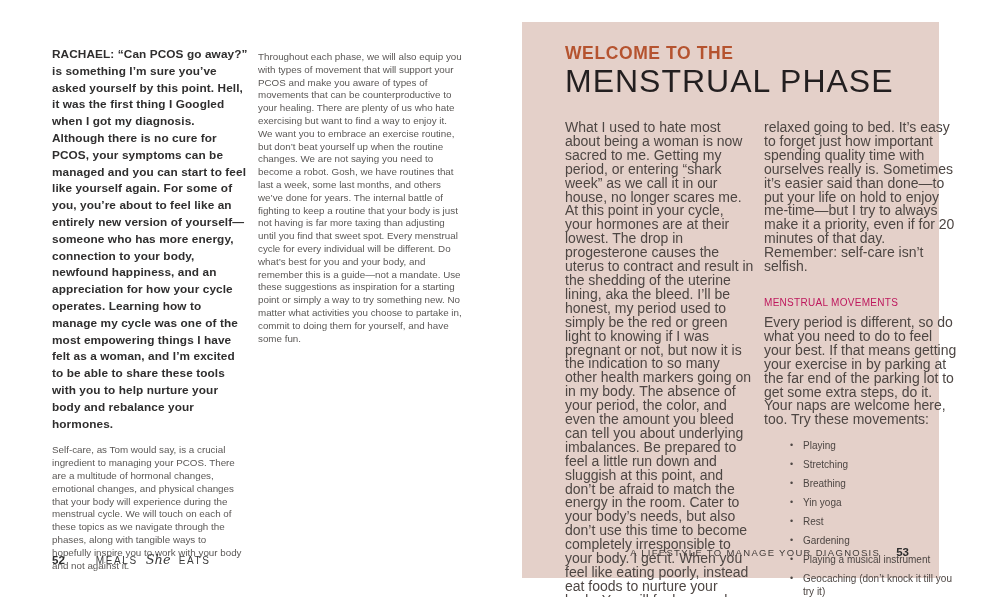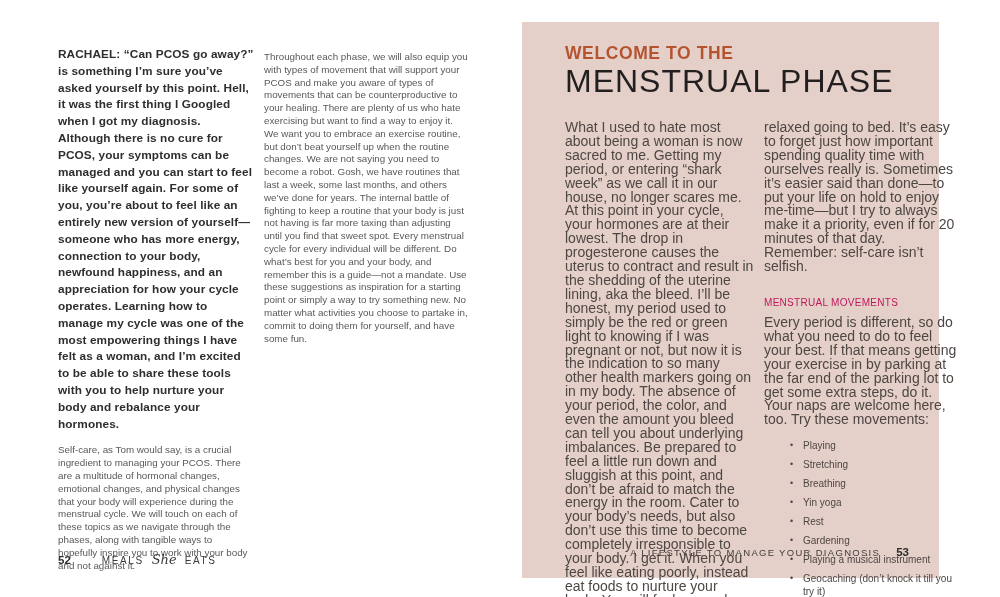--- a/index.html
+++ b/index.html
@@ -7,21 +7,21 @@
   body {
     position: relative;
     background: #ffffff;
     font-family: "Liberation Sans", sans-serif;
     overflow: hidden;
   }
   .spread { position: absolute; inset: 0; }
 
   
   .page-left {
-    position: absolute; left: 16px; top: 0; width: 522px; height: 597px;
+    position: absolute; left: 10px; top: 0; width: 522px; height: 597px;
     background: #ffffff;
   }
   .col-left-1 { position: absolute; left: 42px; top: 46px; width: 196px; }
   .intro-bold {
     font-size: 11.8px; line-height: 16.8px; font-weight: 700;
     color: #2f2e2e; letter-spacing: 0.1px;
   }
   .body-sm {
     font-size: 9.8px; line-height: 12.8px; color: #5b5856;
   }

